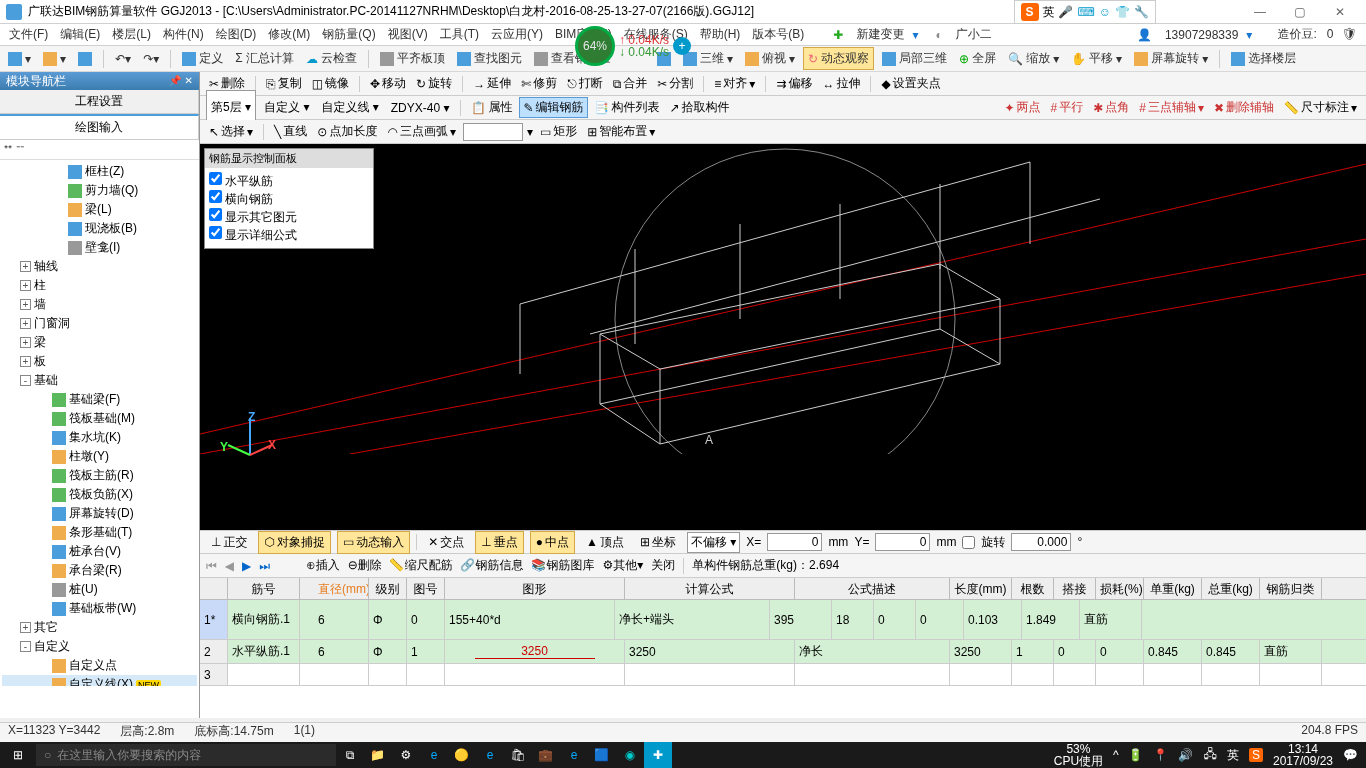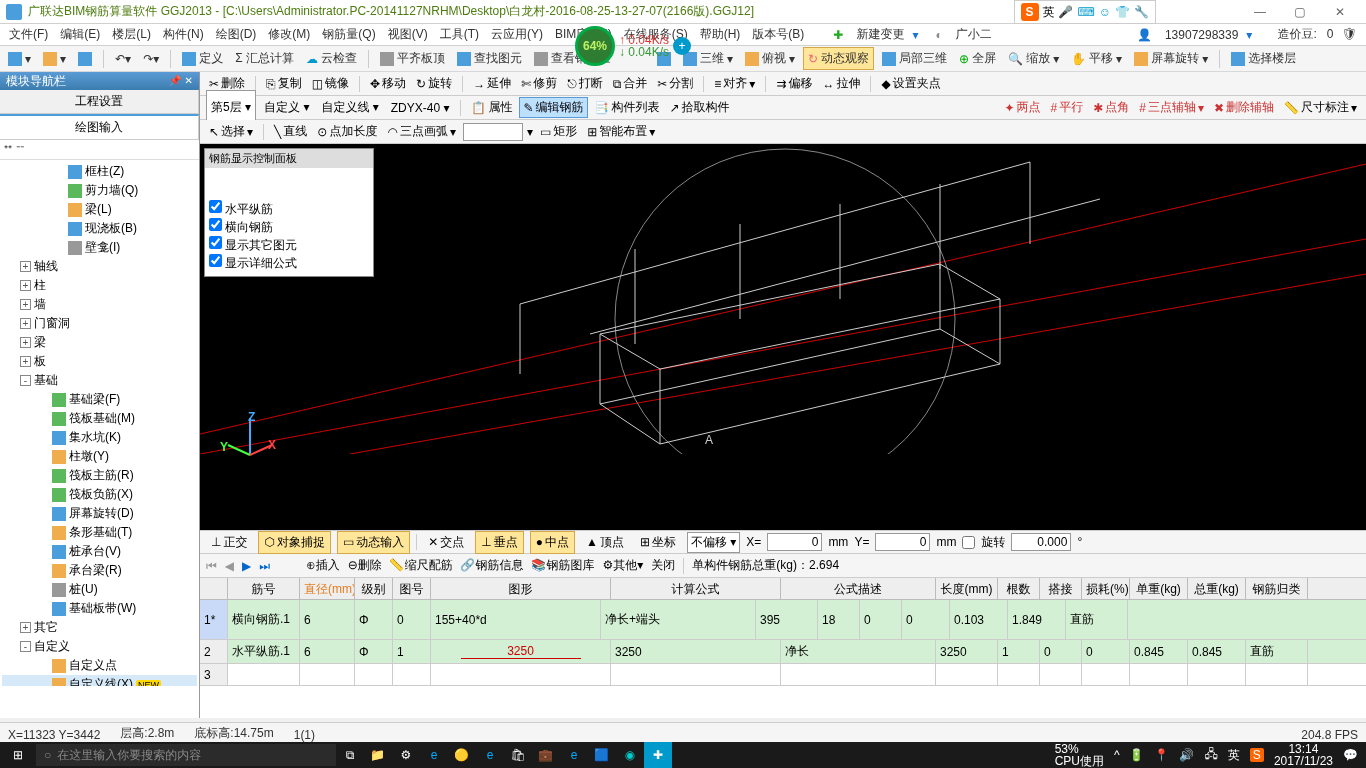--- a/index.html
+++ b/index.html
@@ -1,21 +1,21 @@
 <!DOCTYPE html>
 <html><head>
 <meta charset="utf-8">
 <style>
 * { margin: 0; padding: 0; box-sizing: border-box; font-family: "Microsoft YaHei", SimSun, sans-serif; font-size: 12px; }
 body { background: #f0f0f0; width: 1366px; height: 768px; overflow: hidden; position: relative; }
 
 
 .titlebar { height: 24px; background: #fff; display: flex; align-items: center; padding: 0 6px; border-bottom: 1px solid #d0d0d0; }
 .titlebar .icon { width: 16px; height: 16px; background: #4a9edb; margin-right: 6px; border-radius: 2px; }
-.titlebar .title { flex: 1; color: #4d7c0f; }
+.titlebar .title { flex: 1; color: #000000; }
 .titlebar .winbtns { display: flex; gap: 0; }
 .titlebar .winbtns span { width: 40px; height: 24px; text-align: center; line-height: 24px; color: #666; }
 
 
 .menubar { height: 22px; background: #fff; display: flex; align-items: center; padding: 0 4px; gap: 2px; border-bottom: 1px solid #d0d0d0; }
 .menubar span { padding: 2px 5px; color: #333; }
 .menubar .right { margin-left: auto; display: flex; align-items: center; gap: 10px; }
 .menubar .link-orange { color: #e67e22; }
 .menubar .phone { color: #1976d2; display: flex; align-items: center; gap: 3px; }
 .menubar .newchange { color: #1976d2; display: flex; align-items: center; gap: 3px; }
@@ -54,21 +54,21 @@
 
 .main { position: absolute; left: 200px; top: 72px; right: 0; bottom: 50px; display: flex; flex-direction: column; }
 .main-toolbar { background: #f5f5f5; border-bottom: 1px solid #ccc; padding: 2px 6px; display: flex; align-items: center; gap: 4px; flex-wrap: nowrap; height: 24px; }
 .main-toolbar .tbtn { display: flex; align-items: center; gap: 2px; padding: 1px 3px; white-space: nowrap; }
 .main-toolbar .sep { width: 1px; height: 16px; background: #ccc; margin: 0 3px; }
 .main-toolbar .tbtn.active { background: #bde0ff; border: 1px solid #5b9bd5; }
 
 .viewport { flex: 1; background: #000; position: relative; overflow: hidden; }
 .control-panel { position: absolute; left: 4px; top: 4px; width: 170px; background: #fff; border: 1px solid #888; }
 .control-panel .cp-hdr { background: #ddd; padding: 2px 4px; font-size: 11px; }
-.control-panel .cp-body { padding: 4px; margin-top: 28px; }
+.control-panel .cp-body { padding: 4px; }
 .control-panel label { display: block; font-size: 11px; }
 .axes { position: absolute; left: 20px; bottom: 60px; width: 60px; height: 60px; }
 .axes .z { position: absolute; left: 28px; top: 0; color: #4af; font-weight: bold; }
 .axes .y { position: absolute; left: 0px; top: 30px; color: #4f4; font-weight: bold; }
 .axes .x { position: absolute; left: 48px; top: 28px; color: #f44; font-weight: bold; }
 
 
 .snapbar { height: 24px; background: #f5f5f5; border-top: 1px solid #ccc; border-bottom: 1px solid #ccc; display: flex; align-items: center; padding: 0 6px; gap: 6px; }
 .snapbar .btn { padding: 2px 5px; display: flex; align-items: center; gap: 2px; }
 .snapbar .btn.active { background: #ffe699; border: 1px solid #d4a847; }
@@ -81,54 +81,54 @@
 
 .datatable { flex: 0 0 140px; background: #fff; display: flex; flex-direction: column; overflow: hidden; }
 .dt-head { display: flex; background: #eee; border-bottom: 1px solid #bbb; height: 22px; }
 .dt-head div { border-right: 1px solid #bbb; padding: 3px 4px; text-align: center; white-space: nowrap; overflow: hidden; }
 .dt-row { display: flex; border-bottom: 1px solid #ccc; height: 40px; background: #d4f0d4; }
 .dt-row2 { display: flex; border-bottom: 1px solid #ccc; height: 24px; background: #d4f0d4; }
 .dt-row3 { display: flex; border-bottom: 1px solid #ccc; height: 22px; background: #fff; }
 .dt-row div, .dt-row2 div, .dt-row3 div { border-right: 1px solid #ccc; padding: 3px 4px; overflow: hidden; white-space: nowrap; display: flex; align-items: center; }
 .col-rn { width: 28px; background: #eee; }
 .col-num { width: 72px; }
-.col-dia { width: 55px; }
+.col-dia { width: 55px; margin-left: 14px; }
 .col-lvl { width: 38px; }
 .col-tu { width: 38px; }
 .col-shape { width: 180px; }
 .col-formula { width: 170px; }
 .col-desc { width: 155px; }
 .col-len { width: 62px; }
 .col-cnt { width: 42px; }
 .col-lap { width: 42px; }
 .col-loss { width: 48px; }
 .col-uw { width: 58px; }
 .col-tw { width: 58px; }
 .col-cat { width: 62px; }
 .hdr-orange { color: #e67e22; }
 .sel-rn { background: #c9daf8 !important; }
 .shape-svg { width: 100%; height: 100%; }
 
 
-.statusbar { position: absolute; left: 0; right: 0; bottom: 26px; height: 20px; background: #f5f5f5; border-top: 1px solid #ccc; display: flex; align-items: flex-end; padding: 0 8px; gap: 20px; color: #333; }
+.statusbar { position: absolute; left: 0; right: 0; bottom: 26px; height: 20px; background: #f5f5f5; border-top: 1px solid #ccc; display: flex; align-items: flex-start; padding: 0 8px; gap: 20px; color: #333; }
 
 
 .taskbar { position: absolute; left: 0; right: 0; bottom: 0; height: 26px; background: #1a1a1a; display: flex; align-items: center; color: #fff; }
 .taskbar .start { width: 36px; height: 26px; display: flex; align-items: center; justify-content: center; }
 .taskbar .search { flex: 0 0 300px; background: #2b2b2b; height: 22px; display: flex; align-items: center; padding: 0 8px; color: #888; gap: 6px; }
 .taskbar .tray { margin-left: auto; display: flex; align-items: center; gap: 10px; padding: 0 8px; font-size: 11px; }
 .taskbar .appicon { width: 28px; height: 26px; display: flex; align-items: center; justify-content: center; }
 
 
 .ime-float { position: absolute; right: 210px; top: 0; display: flex; align-items: center; gap: 4px; background: #fff; padding: 2px 6px; border: 1px solid #ccc; }
 .ime-float .sogou { width: 18px; height: 18px; background: #ff6600; color: #fff; font-weight: bold; text-align: center; border-radius: 3px; line-height: 18px; }
 
 
 .netbubble { position: absolute; left: 575px; top: 26px; display: flex; align-items: center; gap: 4px; z-index: 100; }
-.netbubble .pct { width: 40px; height: 40px; border-radius: 50%; background: #2e7d32; color: #bef264; display: flex; align-items: center; justify-content: center; font-weight: bold; border: 3px solid #0a4; }
+.netbubble .pct { width: 40px; height: 40px; border-radius: 50%; background: #2e7d32; color: #e5e5e5; display: flex; align-items: center; justify-content: center; font-weight: normal; border: 3px solid #0a4; }
 .netbubble .speeds { font-size: 10px; color: #555; line-height: 12px; }
 
 
 .drawing-svg { position: absolute; inset: 0; }
 </style>
 </head>
 <body>
 
 <div class="titlebar">
   <span class="icon"></span>
@@ -635,24 +635,24 @@
   <div class="appicon" style="color:#0af">e</div>
   <div class="appicon">🟡</div>
   <div class="appicon" style="color:#0af">e</div>
   <div class="appicon">🛍</div>
   <div class="appicon">💼</div>
   <div class="appicon" style="color:#0af">e</div>
   <div class="appicon">🟦</div>
   <div class="appicon" style="color:#0cc">◉</div>
   <div class="appicon" style="background:#0099cc;color:#fff">✚</div>
   <div class="tray">
-    <span style="text-align:left;line-height:12px"><span>53%</span><br><span>CPU使用</span></span>
+    <span style="text-align:center;line-height:12px"><span>53%</span><br><span>CPU使用</span></span>
     <span>^</span>
     <span>🔋</span>
     <span>📍</span>
     <span>🔊</span>
     <span>🖧</span>
     <span>英</span>
     <span style="background:#f60;padding:0 3px;border-radius:2px">S</span>
-    <span style="text-align:center;line-height:12px"><span>13:14</span><br><span>2017/11/23</span></span>
+    <span style="text-align:center;line-height:12px"><span>13:14</span><br><span>2017/09/23</span></span>
     <span>💬</span>
   </div>
 </div>
 
 </body></html>

